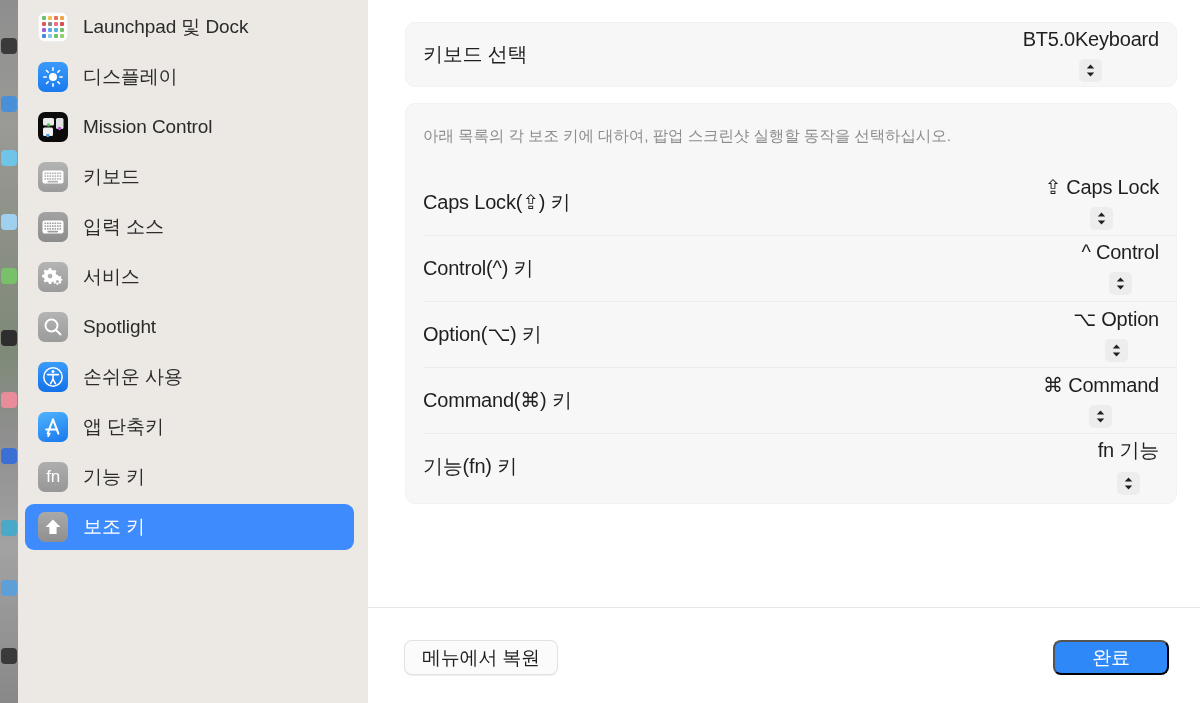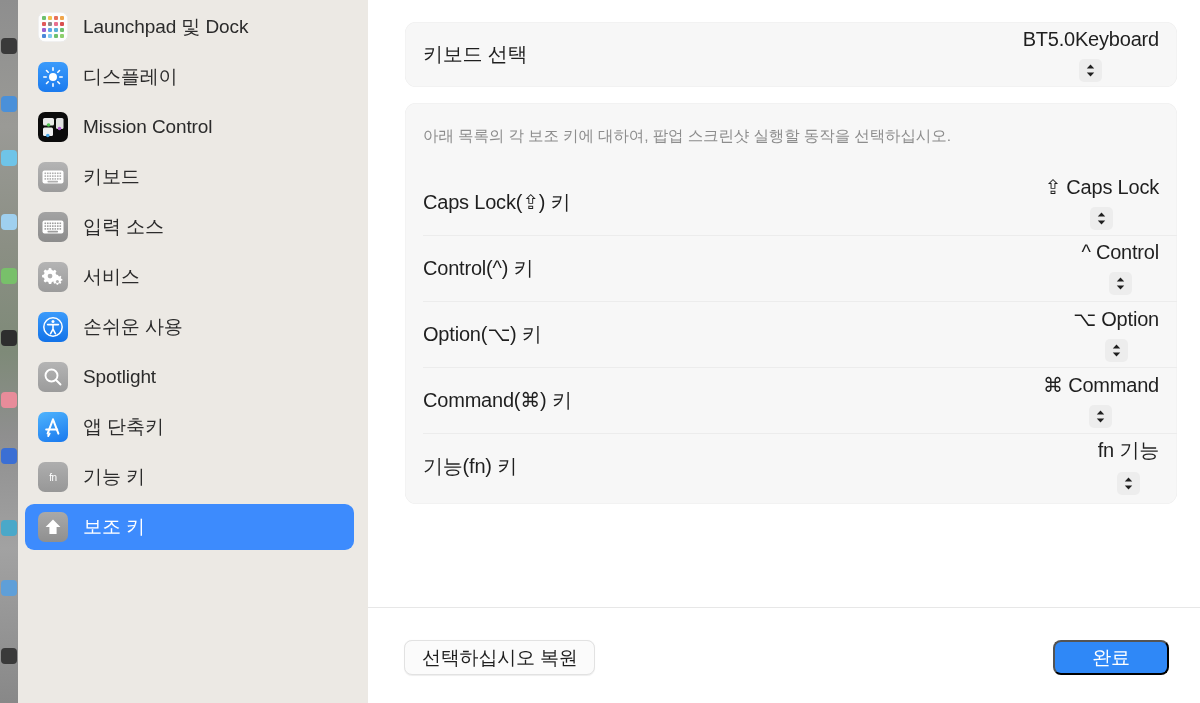--- a/index.html
+++ b/index.html
@@ -83,21 +83,21 @@
   .lp-grid { display: grid; grid-template-columns: repeat(4,4px); grid-template-rows: repeat(4,4px); gap: 2px; }
   .lp-grid i { display:block; width:4px; height:4px; border-radius:1px; }
 
   .ic-display { background: linear-gradient(180deg,#3b9bfb,#1a7aee); }
   .ic-mission { background: #0b0b0b; }
   .ic-grey { background: linear-gradient(180deg,#b4b4b4,#9b9b9b); }
   .ic-greydark { background: linear-gradient(180deg,#a3a3a3,#8c8c8c); }
   .ic-white { background: #fbfbfb; box-shadow: inset 0 0 0 0.5px #e0e0e0; }
   .ic-access { background: linear-gradient(180deg,#3b9bfb,#1272e8); }
   .ic-appstore { background: linear-gradient(160deg,#4fb4fd,#1878ee); }
-  .ic-fn { background: linear-gradient(180deg,#aeaeae,#979797); color:#fff; font-size:10px; letter-spacing:-0.3px; }
+  .ic-fn { background: linear-gradient(180deg,#aeaeae,#979797); color:#fff; font-size:17px; letter-spacing:-0.3px; }
   .ic-shift { background: linear-gradient(180deg,#a9a9a9,#8f8f8f); }
 
   
   .content {
     position: absolute;
     left: 368px; top: 0;
     width: 832px; height: 703px;
     background: #ffffff;
   }
   .content-body {
@@ -377,39 +377,39 @@
             <path d="M10.2 3.2l.5 1.9a5.6 5.6 0 0 1 1.5.6l1.7-1 1.6 1.6-1 1.7c.27.47.47.97.6 1.5l1.9.5v2.3l-1.9.5c-.13.53-.33 1.03-.6 1.5l1 1.7-1.6 1.6-1.7-1c-.47.27-.97.47-1.5.6l-.5 1.9H7.9l-.5-1.9a5.6 5.6 0 0 1-1.5-.6l-1.7 1-1.6-1.6 1-1.7a5.6 5.6 0 0 1-.6-1.5l-1.9-.5V9.9l1.9-.5c.13-.53.33-1.03.6-1.5l-1-1.7 1.6-1.6 1.7 1c.47-.27.97-.47 1.5-.6l.5-1.9z"></path>
             <circle cx="9.05" cy="11.05" r="2.4" fill="#b0b0b0"></circle>
             <path d="M18.6 13.4l.3 1.2c.33.08.64.2.93.37l1.05-.63 1 1-.63 1.05c.17.29.29.6.37.93l1.2.3v1.42l-1.2.3c-.8.33-.2.64-.37.93l.63 1.05-1 1-1.05-.63c-.29.17-.6.29-.93.37l-.3 1.2h-1.42l-.3-1.2a3.5 3.5 0 0 1-.93-.37l-1.05.63-1-1 .63-1.05a3.5 3.5 0 0 1-.37-.93l-1.2-.3v-1.42l1.2-.3c.08-.33.2-.64.37-.93l-.63-1.05 1-1 1.05.63c.29-.17.6-.29.93-.37l.3-1.2z" transform="translate(-1.5,-3.5)"></path>
             <circle cx="16.4" cy="16.6" r="1.5" fill="#b0b0b0"></circle>
           </svg>
         </span>
         <span class="sb-label">서비스</span>
       </div>
 
       <div class="sb-item">
+        <span class="sb-icon ic-grey">
+          <svg width="22" height="22" viewBox="0 0 22 22">
+            <circle cx="9.5" cy="9.5" r="6" fill="none" stroke="#ffffff" stroke-width="1.9"></circle>
+            <line x1="14" y1="14" x2="18.5" y2="18.5" stroke="#ffffff" stroke-width="1.9" stroke-linecap="round"></line>
+          </svg>
+        </span>
+        <span class="sb-label">Spotlight</span>
+      </div>
+
+      <div class="sb-item">
         <span class="sb-icon ic-access">
           <svg width="24" height="24" viewBox="0 0 24 24">
             <circle cx="12" cy="12" r="9.2" fill="none" stroke="#ffffff" stroke-width="1.5"></circle>
             <circle cx="12" cy="6.6" r="1.5" fill="#ffffff"></circle>
             <path d="M6.6 9.6h10.8" stroke="#ffffff" stroke-width="1.6" stroke-linecap="round"></path>
             <path d="M12 9.8v4.3M12 14.1l-2.4 4.6M12 14.1l2.4 4.6" stroke="#ffffff" stroke-width="1.6" stroke-linecap="round" fill="none"></path>
           </svg>
         </span>
         <span class="sb-label">손쉬운 사용</span>
-      </div>
-
-      <div class="sb-item">
-        <span class="sb-icon ic-grey">
-          <svg width="22" height="22" viewBox="0 0 22 22">
-            <circle cx="9.5" cy="9.5" r="6" fill="none" stroke="#ffffff" stroke-width="1.9"></circle>
-            <line x1="14" y1="14" x2="18.5" y2="18.5" stroke="#ffffff" stroke-width="1.9" stroke-linecap="round"></line>
-          </svg>
-        </span>
-        <span class="sb-label">Spotlight</span>
       </div>
 
       <div class="sb-item">
         <span class="sb-icon ic-appstore">
           <svg width="22" height="22" viewBox="0 0 22 22">
             <path d="M11 3.4 L16.4 17.6 M11 3.4 L5.6 17.6" stroke="#ffffff" stroke-width="2" stroke-linecap="round" fill="none"></path>
             <path d="M4.2 13.6 H15.2" stroke="#ffffff" stroke-width="2" stroke-linecap="round"></path>
             <path d="M7.6 17.6 L6.2 20" stroke="#ffffff" stroke-width="2" stroke-linecap="round"></path>
           </svg>
         </span>
@@ -520,18 +520,18 @@
                 </svg>
             </span>
           </span>
         </div>
 
       </section>
 
     </div>
 
     <footer class="footer">
-      <button class="btn-restore">선택하십시오 복원</button>
+      <button class="btn-restore">메뉴에서 복원</button>
       <button class="btn-done">완료</button>
     </footer>
   </main>
 
 </div>
 
 </body></html>

